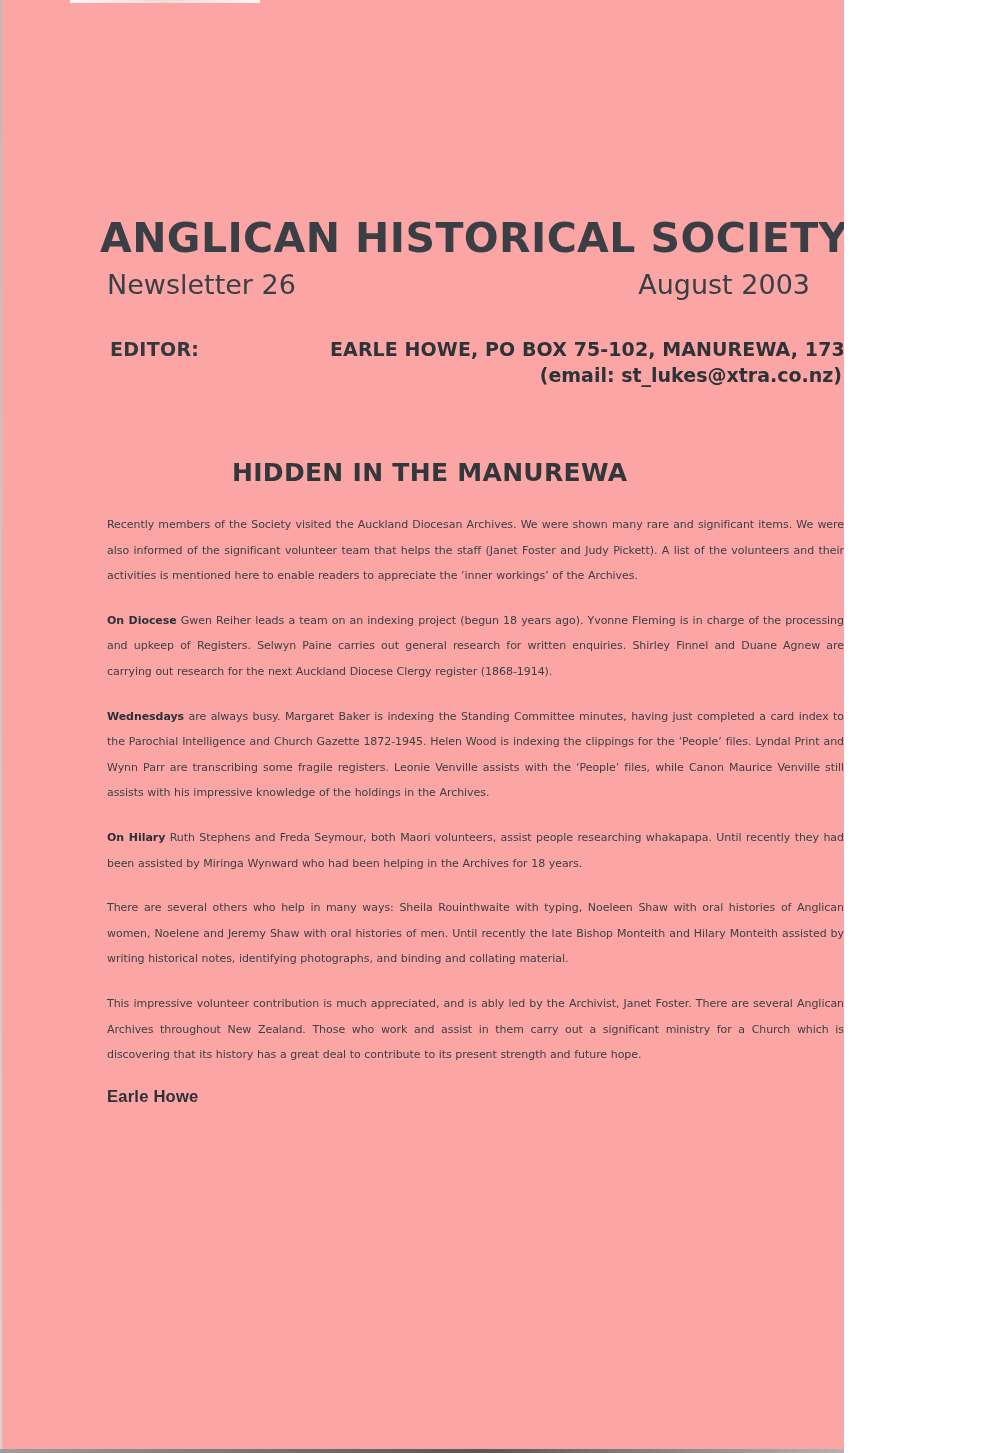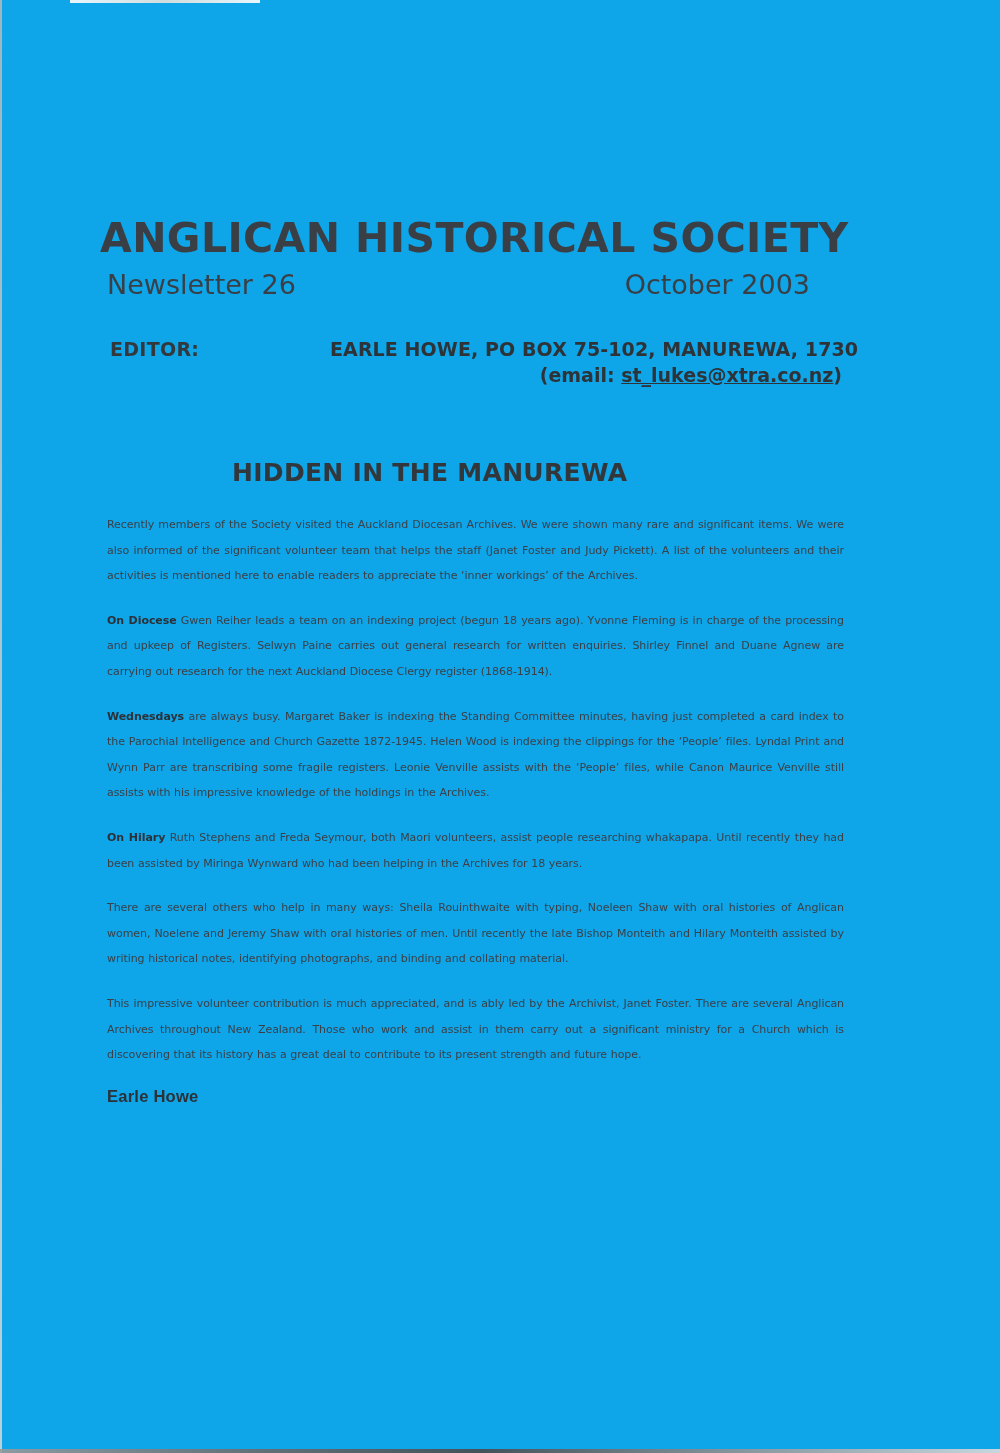--- a/index.html
+++ b/index.html
@@ -6,23 +6,23 @@
   html, body {
     margin: 0;
     padding: 0;
     background: #ffffff;
   }
   body {
     font-family: "DejaVu Sans", sans-serif;
   }
   #page {
     position: relative;
-    width: 1000px;
+    width: 844px;
     height: 1453px;
-    background: #0ea5e9;
+    background: #fca5a5;
     overflow: hidden;
     box-sizing: border-box;
   }
   
   #scan-edge-left {
     position: absolute;
     left: 0px;
     top: 0px;
     width: 2px;
     height: 1453px;
@@ -111,21 +111,20 @@
     left: 330px;
     top: 364px;
     width: 512px;
     text-align: right;
     font-weight: bold;
     font-size: 19px;
     color: #2e3338;
     white-space: nowrap;
   }
   .editor-email-line .email {
-    text-decoration: underline;
     text-underline-offset: 1px;
   }
 
   
   .article-heading {
     position: absolute;
     left: 232px;
     top: 458px;
     font-weight: bold;
     font-size: 25px;
@@ -168,21 +167,21 @@
   <div id="scan-edge-left"></div>
   <div id="scan-edge-top"></div>
   <div id="scan-edge-bottom"></div>
 
   <div class="sheet">
 
     <div class="masthead-title">ANGLICAN HISTORICAL SOCIETY</div>
 
     <div class="masthead-row">
       <span class="issue">Newsletter 26</span>
-      <span class="date">October 2003</span>
+      <span class="date">August 2003</span>
     </div>
 
     <div class="editor-label">EDITOR:</div>
 
     <div class="editor-address">EARLE HOWE, PO BOX 75-102, MANUREWA, 1730</div>
 
     <div class="editor-email-line">
       <span>(email: </span><span class="email">st_lukes@xtra.co.nz</span><span>)</span>
     </div>
 

